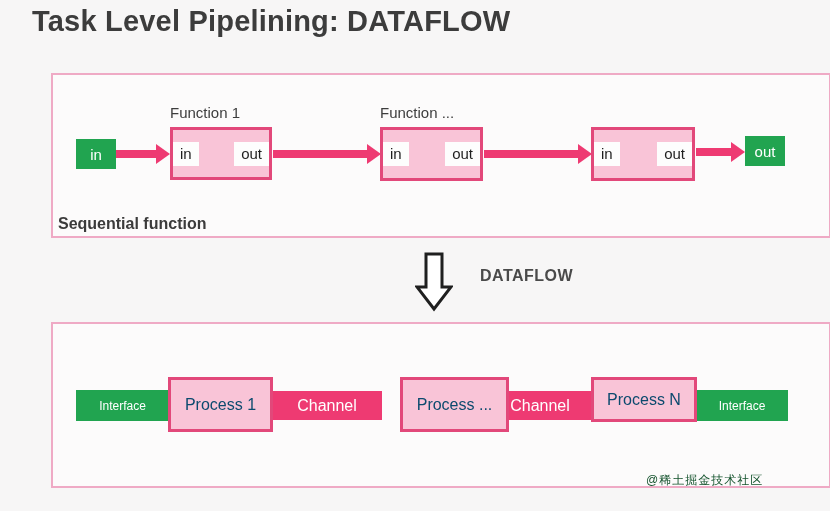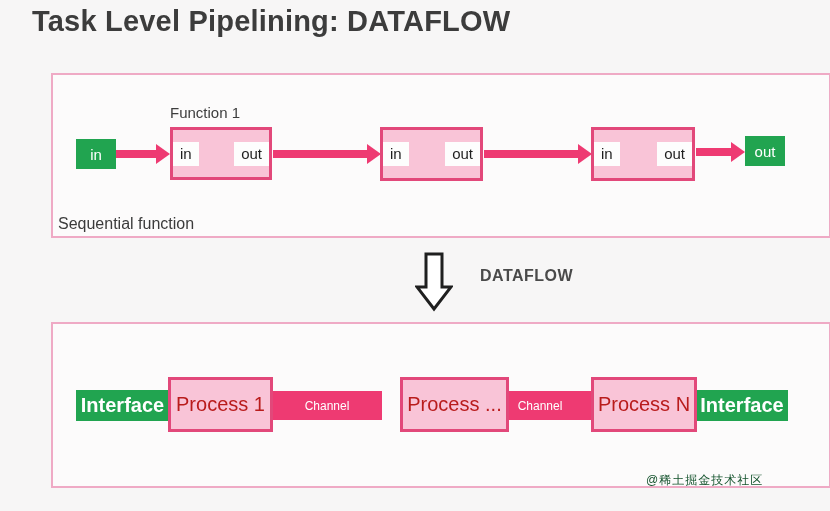--- a/index.html
+++ b/index.html
@@ -33,21 +33,21 @@
   .frame {
     position: absolute;
     background: #fcfbfb;
     border: 2px solid var(--frame-pink);
   }
   #seq-frame { left: 27px; top: 73px; width: 780px; height: 165px; }
   #par-frame { left: 27px; top: 322px; width: 780px; height: 166px; }
   .caption {
     position: absolute;
     font-size: 16px;
-    font-weight: normal;
+    font-weight: bold;
     color: #3b3b3b;
   }
   #seq-caption { left: 34px; top: 215px; }
   #par-caption { left: 34px; top: 465px; }
   
   .gbox {
     position: absolute;
     background: var(--green);
     color: #fff;
     font-size: 15px;
@@ -112,49 +112,48 @@
     font-size: 16px;
     font-weight: bold;
     color: #4a4a4a;
     letter-spacing: 0.5px;
   }
   
   .ibar {
     position: absolute;
     background: var(--green);
     color: #fff;
-    font-size: 20px;
+    font-size: 12px;
     display: flex; align-items: center; justify-content: center;
     z-index: 1;
-    font-weight: bold;
   }
   #i1 { left: 52px;  top: 390px; width: 93px; height: 31px; }
   #i2 { left: 672px; top: 390px; width: 92px; height: 31px; }
   .channel {
     position: absolute;
     background: var(--accent-pink);
     color: #fff;
-    font-size: 12px;
+    font-size: 16px;
     display: flex; align-items: center; justify-content: center;
     z-index: 1;
   }
   #c1 { left: 248px; top: 391px; width: 110px; height: 29px; }
   #c2 { left: 463px; top: 391px; width: 106px; height: 29px; }
   .pbox {
     position: absolute;
     background: var(--light-pink);
     border: 3px solid var(--deep-pink);
-    color: #b91c1c;
-    font-size: 20px;
+    color: #0c4a6e;
+    font-size: 16px;
     display: flex; align-items: center; justify-content: center;
     z-index: 2;
   }
   #p1 { left: 144px; top: 377px; width: 105px; height: 55px; }
   #p2 { left: 376px; top: 377px; width: 109px; height: 55px; }
-  #p3 { left: 567px; top: 377px; width: 106px; height: 55px; }
+  #p3 { left: 567px; top: 377px; width: 106px; height: 45px; }
   
   #watermark {
     position: absolute;
     left: 622px; top: 472px;
     font-size: 12px;
     color: #14532d;
     z-index: 5;
     letter-spacing: 1px;
   }
 </style>
@@ -172,20 +171,21 @@
   <div class="harrow" id="a1"></div>
 
   <div class="flabel" id="f1-label">Function 1</div>
   <div class="fbox" id="f1">
     <span class="chip in">in</span>
     <span class="chip out">out</span>
   </div>
 
   <div class="harrow" id="a2"></div>
 
+  <div class="flabel" id="f2-label">Function ...</div>
   <div class="fbox" id="f2">
     <span class="chip in">in</span>
     <span class="chip out">out</span>
   </div>
 
   <div class="harrow" id="a3"></div>
 
   <div class="fbox" id="f3">
     <span class="chip in">in</span>
     <span class="chip out">out</span>

